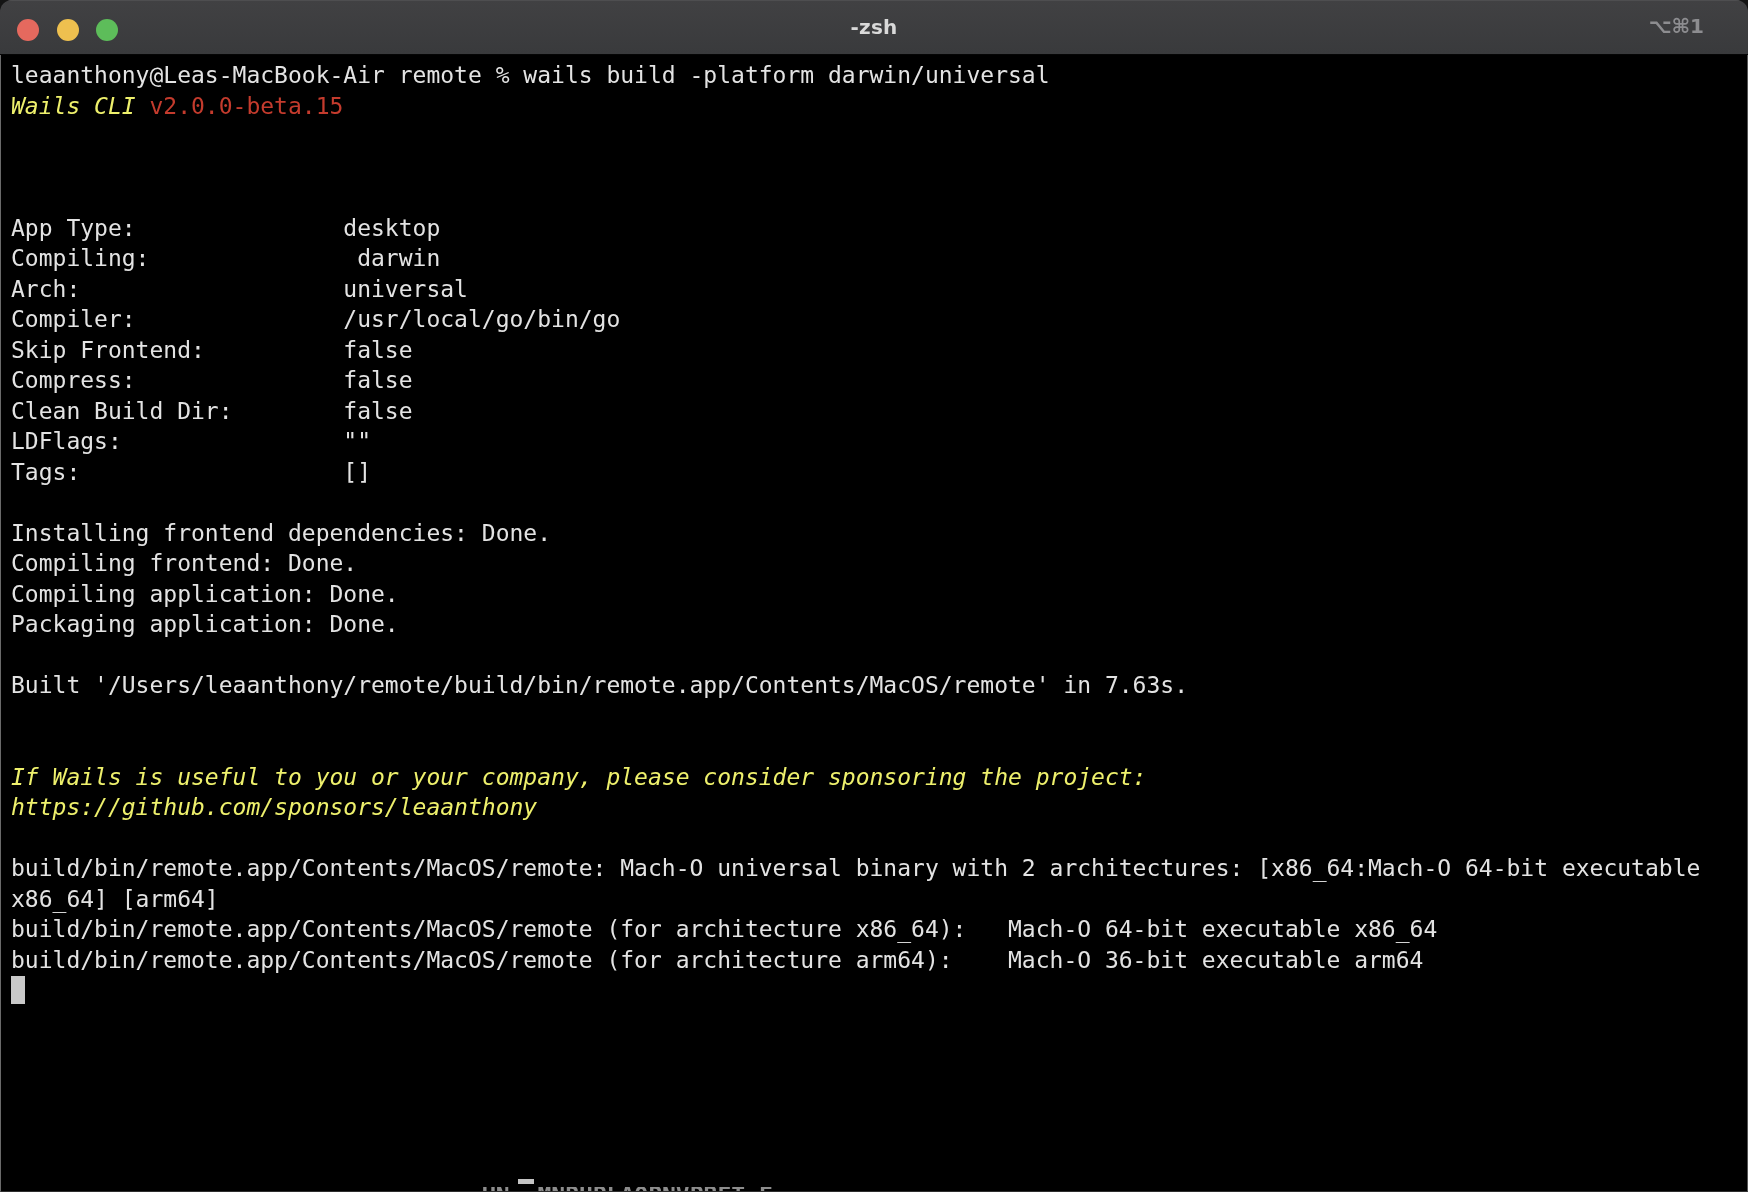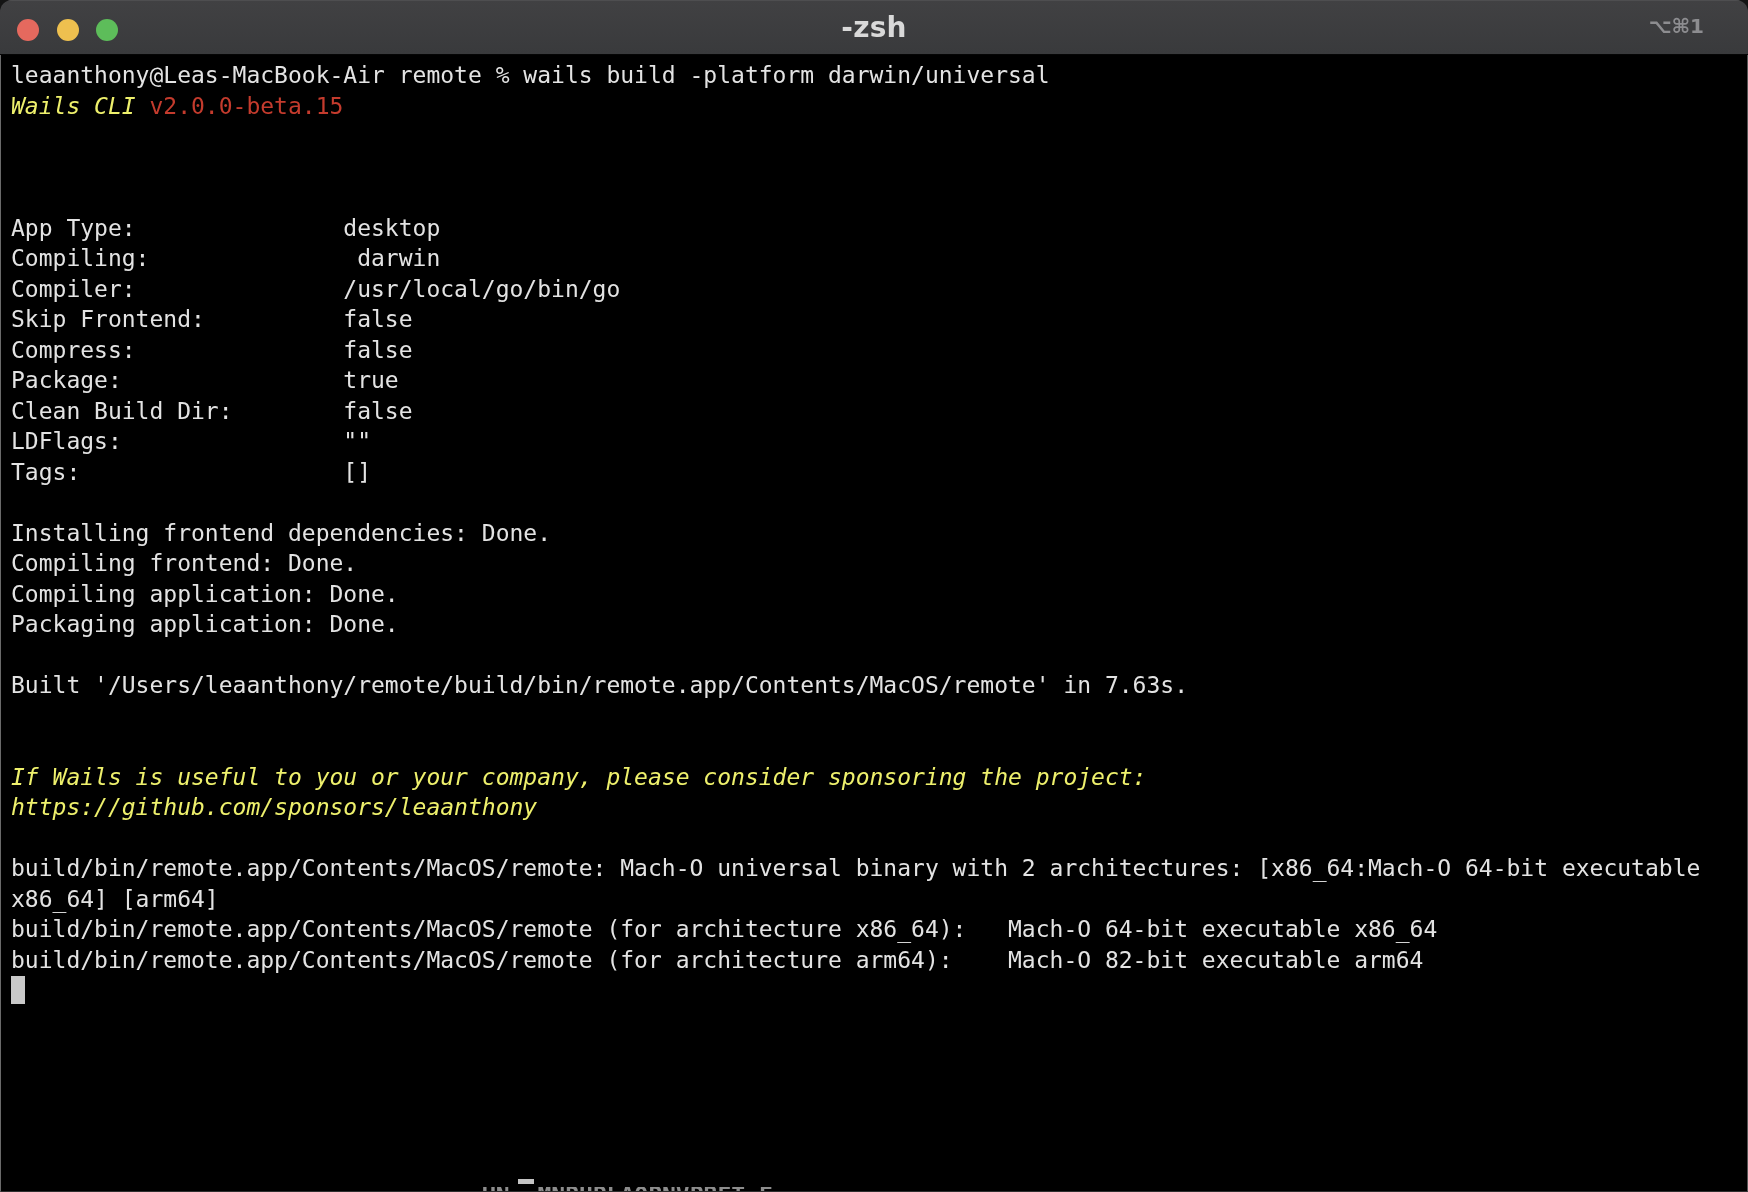--- a/index.html
+++ b/index.html
@@ -40,21 +40,21 @@
     width: 22px;
     height: 22px;
     border-radius: 50%;
     display: inline-block;
   }
   .light.red    { background: var(--traffic-red); }
   .light.yellow { background: var(--traffic-yellow); }
   .light.green  { background: var(--traffic-green); }
   .title {
     color: var(--title-text);
-    font-size: 28px;
+    font-size: 20px;
     font-weight: bold;
     letter-spacing: 0.2px;
   }
   .shortcut {
     position: absolute;
     right: 44px;
     top: 50%;
     transform: translateY(-54%);
     color: var(--shortcut-text);
     font-size: 20px;
@@ -130,43 +130,43 @@
 
   <div class="terminal">
     <div id="term-lines">
         <div class="line"><span class="seg-fg">leaanthony@Leas-MacBook-Air remote % wails build -platform darwin/universal</span></div>
         <div class="line"><span class="seg-yellow">Wails CLI </span><span class="seg-red">v2.0.0-beta.15</span></div>
         <div class="line"></div>
         <div class="line"></div>
         <div class="line"></div>
         <div class="line"><span class="seg-fg">App Type:               desktop</span></div>
         <div class="line"><span class="seg-fg">Compiling:               darwin</span></div>
+        <div class="line"><span class="seg-fg">Arch:                   universal</span></div>
         <div class="line"><span class="seg-fg">Compiler:               /usr/local/go/bin/go</span></div>
         <div class="line"><span class="seg-fg">Skip Frontend:          false</span></div>
         <div class="line"><span class="seg-fg">Compress:               false</span></div>
-        <div class="line"><span class="seg-fg">Package:                true</span></div>
         <div class="line"><span class="seg-fg">Clean Build Dir:        false</span></div>
         <div class="line"><span class="seg-fg">LDFlags:                ""</span></div>
         <div class="line"><span class="seg-fg">Tags:                   []</span></div>
         <div class="line"></div>
         <div class="line"><span class="seg-fg">Installing frontend dependencies: Done.</span></div>
         <div class="line"><span class="seg-fg">Compiling frontend: Done.</span></div>
         <div class="line"><span class="seg-fg">Compiling application: Done.</span></div>
         <div class="line"><span class="seg-fg">Packaging application: Done.</span></div>
         <div class="line"></div>
         <div class="line"><span class="seg-fg">Built '/Users/leaanthony/remote/build/bin/remote.app/Contents/MacOS/remote' in 7.63s.</span></div>
         <div class="line"></div>
         <div class="line"></div>
         <div class="line"><span class="seg-yellow">If Wails is useful to you or your company, please consider sponsoring the project:</span></div>
         <div class="line"><span class="seg-yellow">https://github.com/sponsors/leaanthony</span></div>
         <div class="line"></div>
         <div class="line"><span class="seg-fg">build/bin/remote.app/Contents/MacOS/remote: Mach-O universal binary with 2 architectures: [x86_64:Mach-O 64-bit executable</span></div>
         <div class="line"><span class="seg-fg">x86_64] [arm64]</span></div>
         <div class="line"><span class="seg-fg">build/bin/remote.app/Contents/MacOS/remote (for architecture x86_64):   Mach-O 64-bit executable x86_64</span></div>
-        <div class="line"><span class="seg-fg">build/bin/remote.app/Contents/MacOS/remote (for architecture arm64):    Mach-O 82-bit executable arm64</span></div>
+        <div class="line"><span class="seg-fg">build/bin/remote.app/Contents/MacOS/remote (for architecture arm64):    Mach-O 36-bit executable arm64</span></div>
         <div class="line"><span class="cursor"></span></div>
       </div>
     <div class="ghost-block"></div>
     <div class="clipped-line">
       <span>UN  MNPHPLAOPNVPBET E</span>
     </div>
   </div>
 </div>
 
 </body></html>

